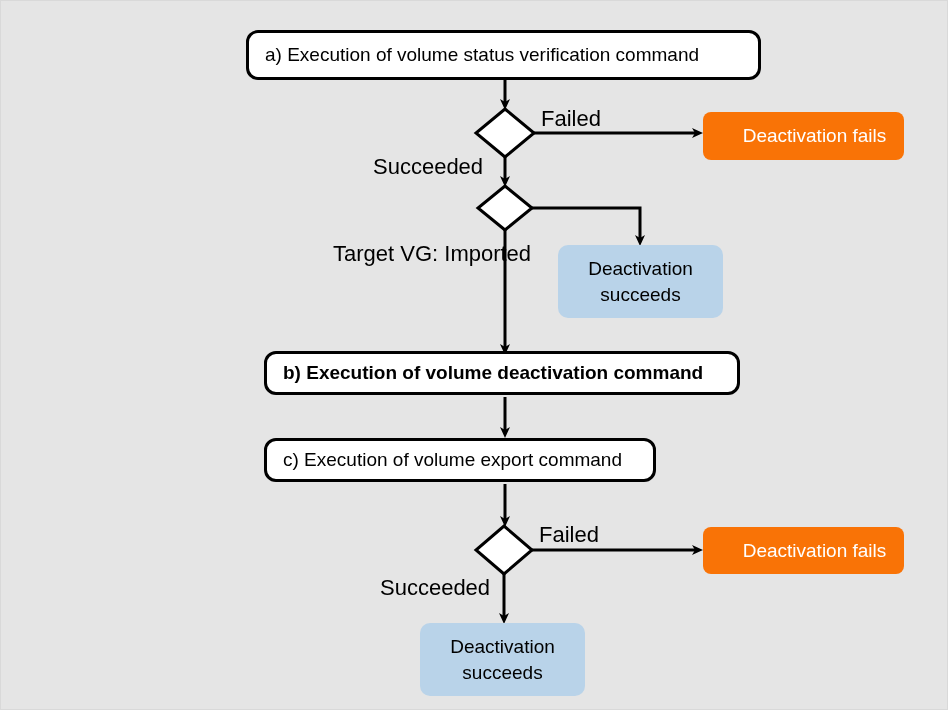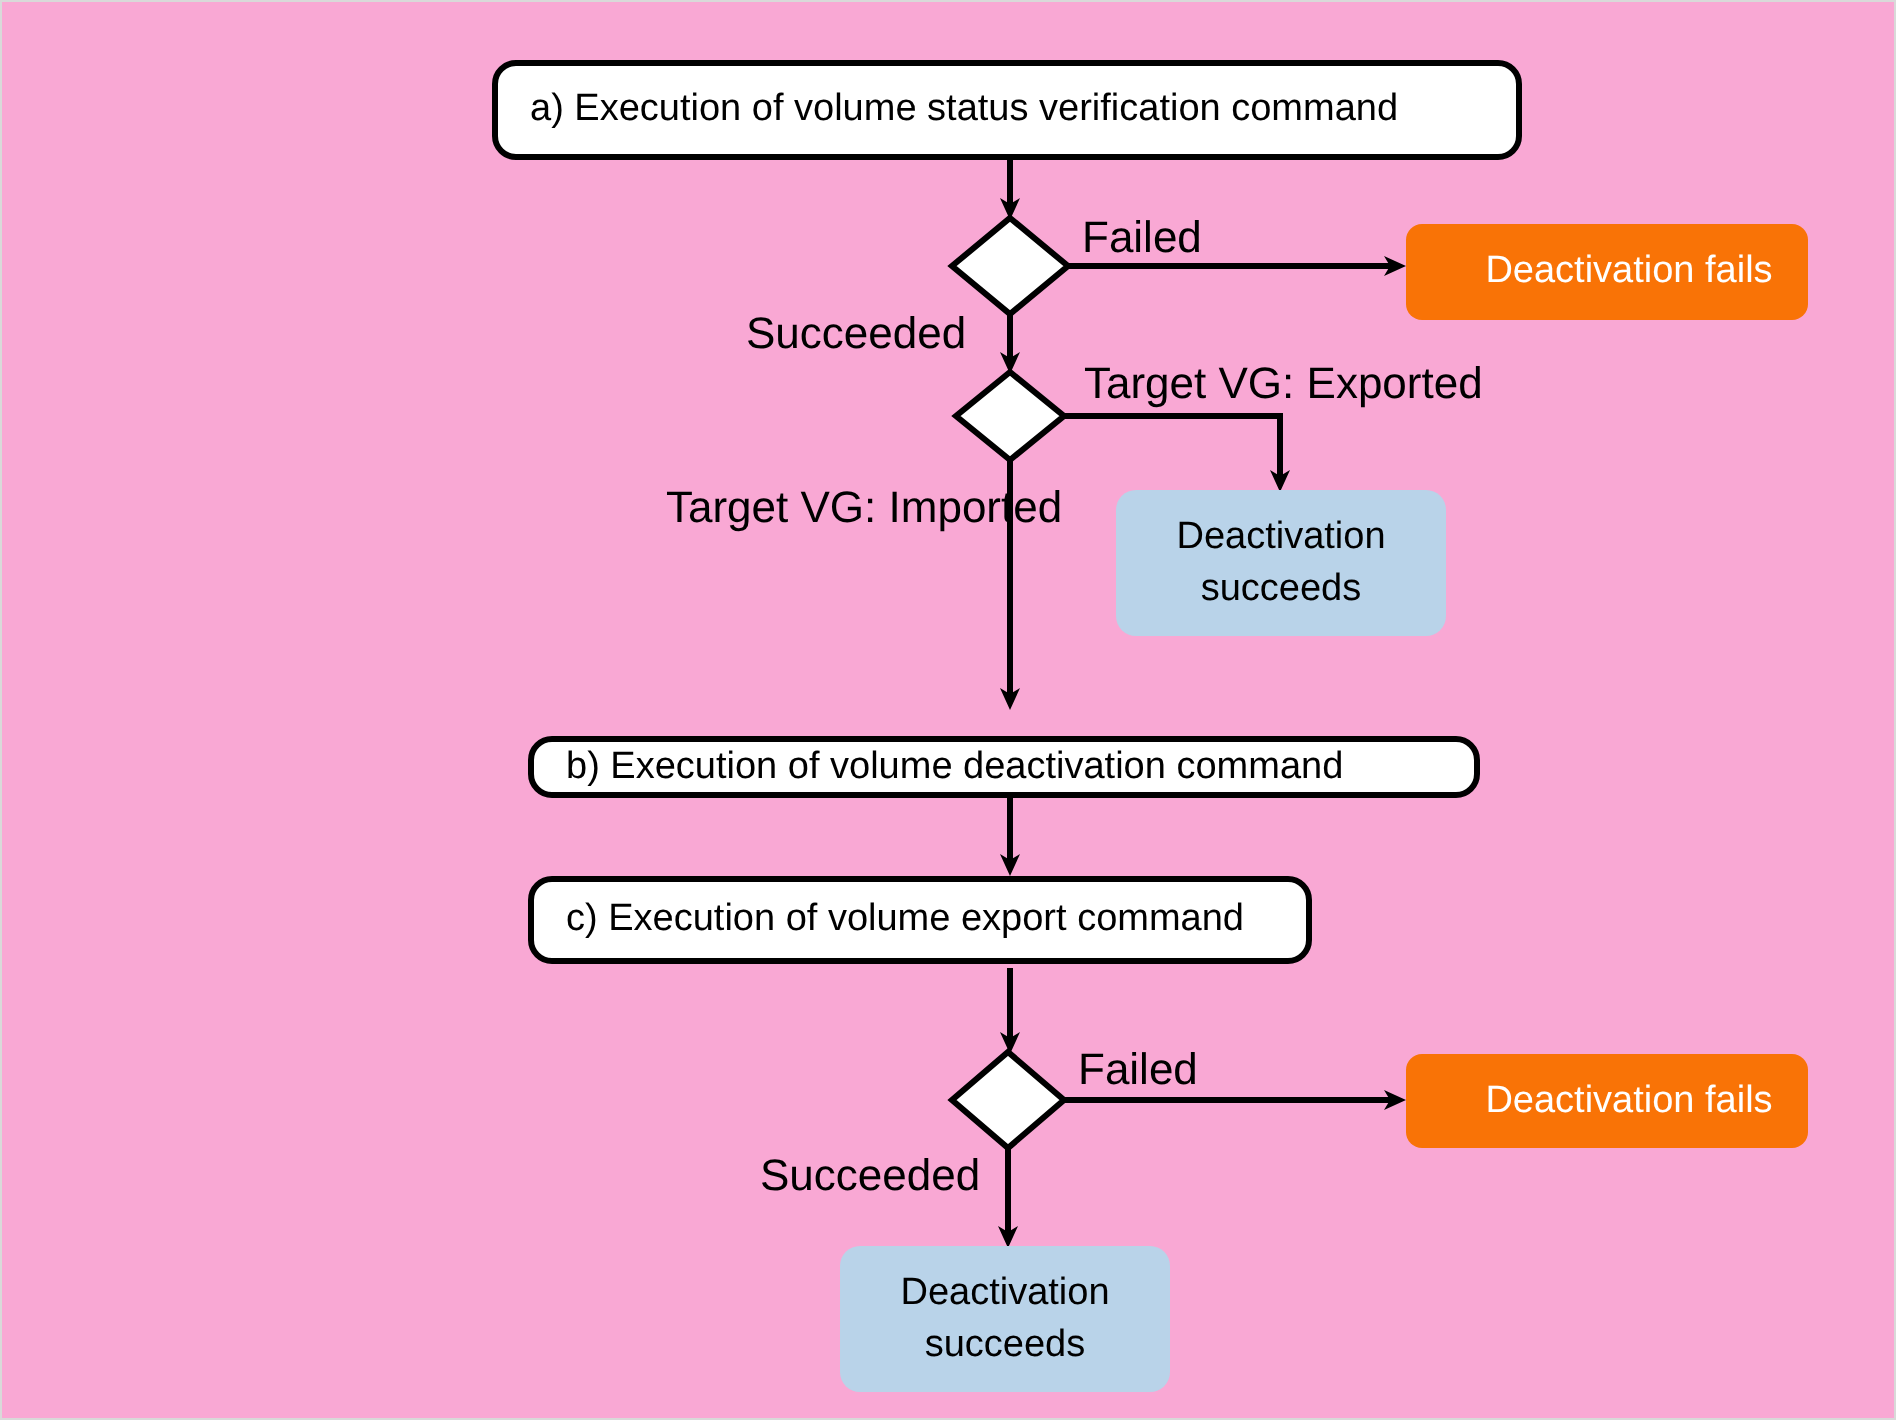--- a/index.html
+++ b/index.html
@@ -4,21 +4,21 @@
 <style>
   html, body {
     margin: 0;
     padding: 0;
     background: #ffffff;
   }
   #canvas {
     position: relative;
     width: 948px;
     height: 710px;
-    background: #f9a8d4;
+    background: #e5e5e5;
     border: 1px solid #d9d9d9;
     box-sizing: border-box;
     font-family: "Liberation Sans", sans-serif;
     overflow: hidden;
   }
   #svg-layer {
     position: absolute;
     left: 0;
     top: 0;
     width: 948px;
@@ -109,30 +109,29 @@
   </div>
 
   <div class="edge-label" style="left:540px; top:105px;">Failed</div>
 
   <div class="node term-fail" style="left:702px; top:111px; width:201px; height:48px;">
     <span>Deactivation fails</span>
   </div>
 
   <div class="edge-label" style="left:372px; top:153px;">Succeeded</div>
 
-  <div class="edge-label" style="left:541px; top:178px;">Target VG:  Exported</div>
 
   <div class="edge-label" style="left:295px; top:240px;margin-left:37px;">Target VG:  Imported</div>
 
   <div class="node term-ok" style="left:557px; top:244px; width:165px; height:73px; flex-direction:column; justify-content:center;">
     <span>Deactivation</span>
     <span>succeeds</span>
   </div>
 
-  <div class="node cmd-box" style="left:263px; top:367px; width:476px; height:31px;">
+  <div class="node cmd-box" style="left:263px; top:350px; width:476px; height:44px;font-weight:bold;">
     <span>b) Execution of volume  deactivation command</span>
   </div>
 
   <div class="node cmd-box" style="left:263px; top:437px; width:392px; height:44px;">
     <span>c) Execution of volume  export command</span>
   </div>
 
   <div class="edge-label" style="left:538px; top:521px;">Failed</div>
 
   <div class="node term-fail" style="left:702px; top:526px; width:201px; height:47px;">

